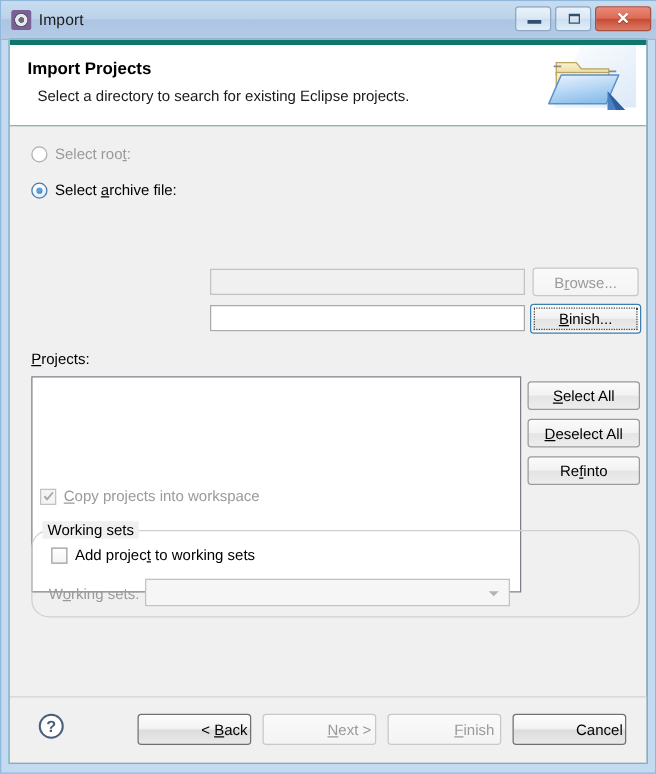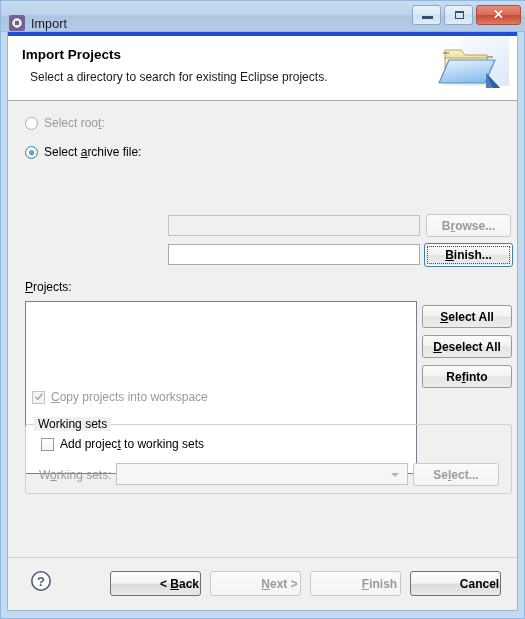--- a/index.html
+++ b/index.html
@@ -24,38 +24,38 @@
     box-sizing: border-box;
     background: #c3daf0;
     border: 1px solid #8fb8dc;
     padding: 5px 6px 7px 6px;
   }
   .window-inner {
     position: relative;
     width: 100%;
     height: 100%;
     box-sizing: border-box;
-    background: #1d4ed8;
+    background: #0f766e;
     border: 1px solid #9fb6cd;
     border-top: none;
     display: flex;
     flex-direction: column;
   }
 
   
   .titlebar {
     position: absolute;
     left: 0; top: 0;
     width: 525px;
     height: 31px;
     box-sizing: border-box;
     background: linear-gradient(to bottom, #c8dcef 0%, #bcd3ea 45%, #adc5e2 50%, #b4cbe6 100%);
     border-bottom: 1px solid #9cb6d4;
     display: flex;
-    align-items: flex-end;
+    align-items: center;
     padding-left: 8px;
     z-index: 5;
   }
   .app-icon {
     width: 16px; height: 16px;
     background: #7c5f96;
     border-radius: 2px;
     position: relative;
     flex: 0 0 auto;
     margin-right: 6px;
@@ -206,21 +206,20 @@
     border: 1px solid #9a9a9a;
     border-radius: 3px;
     background: linear-gradient(to bottom, #fbfbfb 0%, #f2f2f2 48%, #e4e4e4 52%, #ededed 100%);
     color: #000;
     font-size: 12px;
     font-family: "Liberation Sans", sans-serif;
     display: flex;
     align-items: center;
     justify-content: center;
     padding: 0;
-    font-weight: bold;
   }
   .btn.disabled {
     color: #9a9a9a;
     border-color: #c8c8c8;
     background: linear-gradient(to bottom, #fafafa 0%, #f4f4f4 100%);
   }
   .btn.focused {
     border: 1px solid #3c7fb1;
     box-shadow: inset 0 0 0 1px #ffffff;
     position: relative;
@@ -262,21 +261,21 @@
     position: absolute;
     left: 2px; top: 1px;
     width: 8px; height: 8px;
   }
 
   
   .group {
     position: absolute;
     box-sizing: border-box;
     border: 1px solid #d0d0d0;
-    border-radius: 3px;
+    border-radius: 14px;
   }
   .group-label {
     position: absolute;
     left: 8px; top: -8px;
     background: #f0f0f0;
     padding: 0 4px;
     font-size: 12px;
     color: #000;
   }
 
@@ -422,23 +421,20 @@
         <span class="cbox"></span>
         <span class="lbl"><span>Add projec</span><u>t</u><span> to working sets</span></span>
       </div>
 
       <div class="lbl dim" style="position:absolute; left:31px; top:367px;"><span>W</span><u>o</u><span>rking sets:</span></div>
 
       <div class="combo" style="position:absolute; left:108px; top:362px; width:292px;">
         <span class="arrow"></span>
       </div>
 
-      <button class="btn disabled" style="position:absolute; left:405px; top:362px; width:86px;">
-          <span><span>Se</span><u>l</u><span>ect...</span></span>
-        </button>
 
       <div class="footer">
         <svg class="help-icon" viewBox="0 0 22 22">
           <circle cx="11" cy="11" r="9.2" fill="#ffffff" stroke="#4a5f7a" stroke-width="1.6"></circle>
           <text x="11" y="15.6" text-anchor="middle" font-family="Liberation Sans, sans-serif" font-size="13" font-weight="bold" fill="#4a5f7a">?</text>
         </svg>
         <div class="footer-btns">
           <button class="btn strong">
               <span><span>&lt; </span><u>B</u><span>ack</span></span>
             </button>

